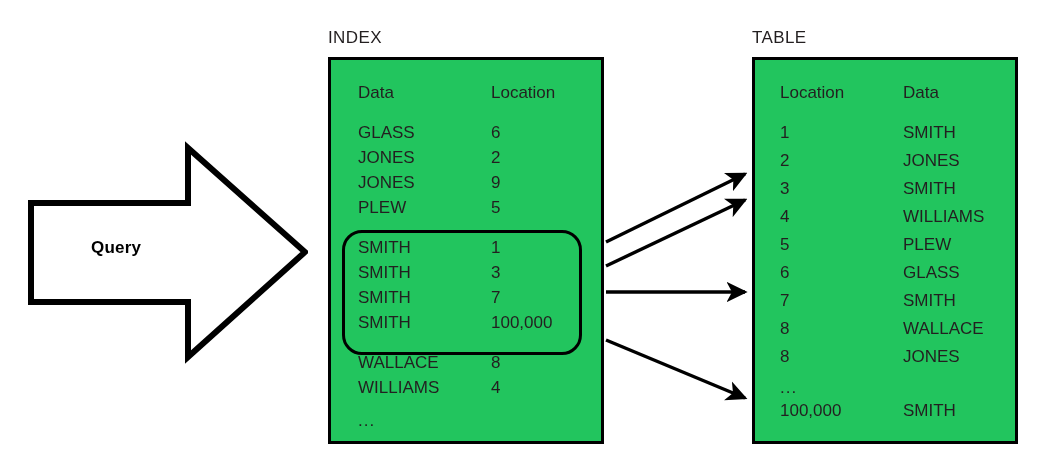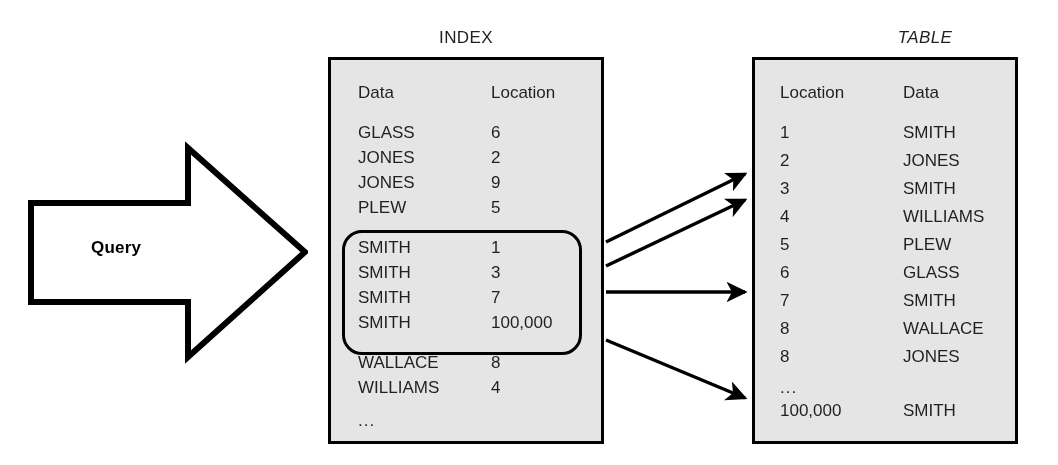--- a/index.html
+++ b/index.html
@@ -39,31 +39,31 @@
     margin-left: 19px;
   }
 
   
   .panel-title {
     position: absolute;
     font-size: 17px;
     font-weight: normal;
     letter-spacing: 0.4px;
     color: #231f20;
-    text-align: center;
+    text-align: left;
     white-space: nowrap;
   }
   #index-title { left: 328px; top: 28px; width: 276px; }
-  #table-title { left: 792px; top: 28px; width: 266px; font-style: italic; }
+  #table-title { left: 752px; top: 28px; width: 266px; }
 
   
   .panel {
     position: absolute;
     border: 3px solid #000000;
-    background: #e5e5e5;
+    background: #22c55e;
     box-sizing: border-box;
   }
   #index-panel { left: 328px; top: 57px; width: 276px; height: 387px; }
   #table-panel { left: 752px; top: 57px; width: 266px; height: 387px; }
 
   .panel-inner {
     position: relative;
     width: 100%;
     height: 100%;
   }

